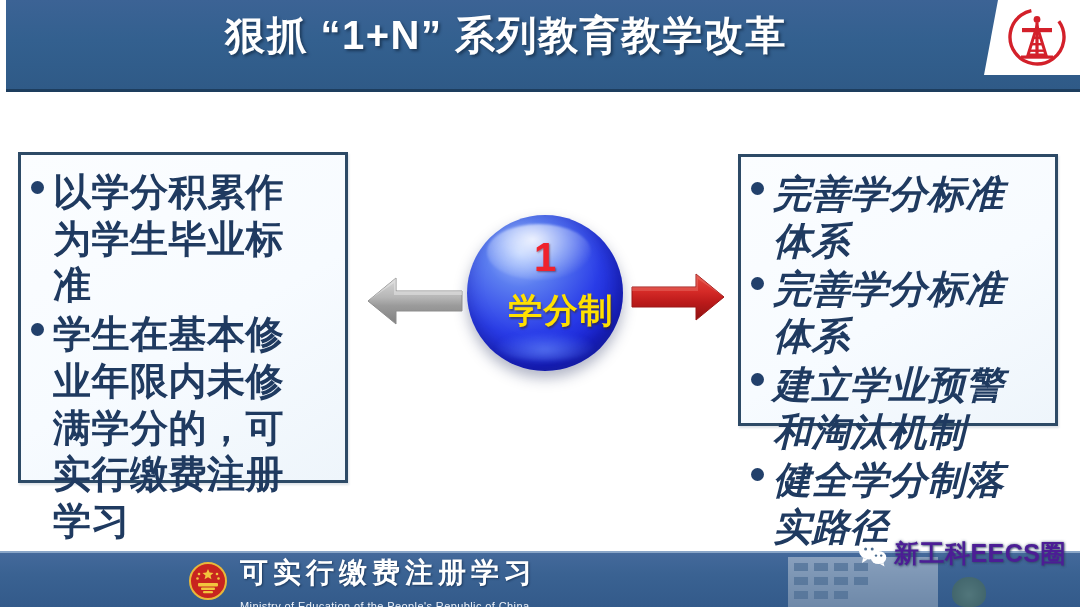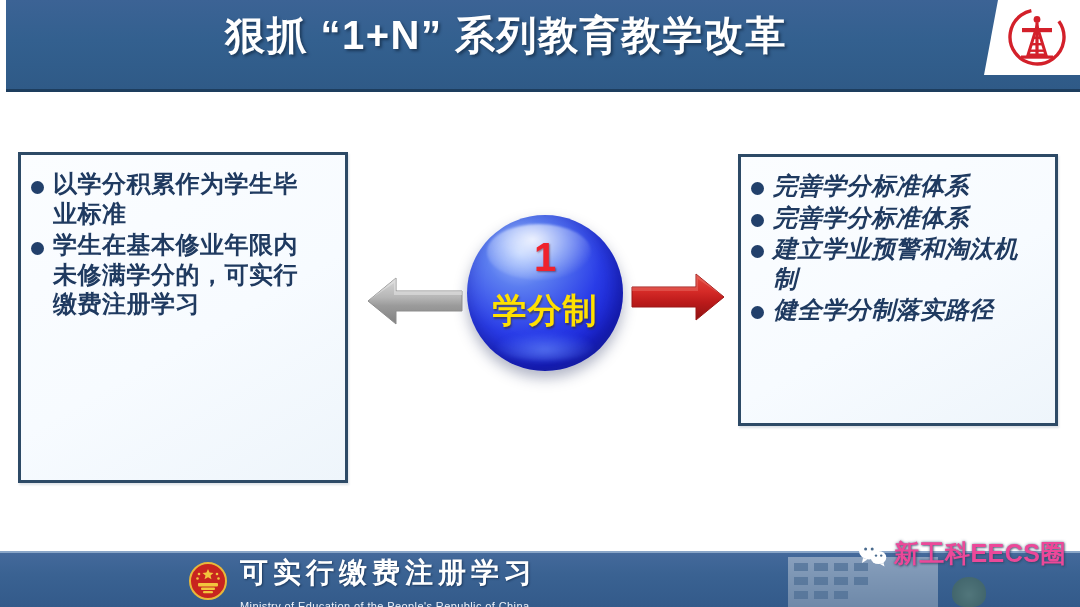--- a/index.html
+++ b/index.html
@@ -100,21 +100,21 @@
     flex: 0 0 auto;
     width: 13px;
     height: 13px;
     border-radius: 50%;
     background: #22406b;
     margin-right: 9px;
   }
   .box-left .bullet-dot { margin-top: 12px; }
   .box-right .bullet-dot { margin-top: 11px; }
   .bullet-text {
-    font-size: 24px;
+    font-size: 38px;
     line-height: 1.23;
     letter-spacing: 0.5px;
   }
   .box-left .bullet-text { width: 248px; }
   .box-right .bullet-text { width: 258px; }
 
   
   .sphere {
     position: absolute;
     left: 467px;
@@ -153,21 +153,21 @@
     width: 100%;
     text-align: center;
     font-size: 40px;
     font-weight: bold;
     color: #f0222c;
     text-shadow: 1px 1px 2px rgba(60,0,0,0.45);
     line-height: 1;
   }
   .sphere-label {
     position: absolute;
-    left: 0;
+    left: 16px;
     top: 78px;
     width: 100%;
     text-align: center;
     font-size: 34px;
     font-weight: bold;
     color: #ffe000;
     letter-spacing: 1px;
     text-shadow: 1px 2px 2px rgba(60,40,0,0.5);
     line-height: 1;
     white-space: nowrap;
@@ -264,21 +264,21 @@
     align-items: center;
     gap: 7px;
   }
   .wm-icon {
     width: 30px;
     height: 26px;
   }
   .wm-text {
     font-size: 25px;
     font-weight: bold;
-    color: #ec4899;
+    color: #4c1d95;
     letter-spacing: 0.5px;
     text-shadow: 0 0 3px rgba(60,80,110,0.7), 1px 1px 2px rgba(40,60,90,0.6);
     white-space: nowrap;
   }
 </style>
 </head>
 <body>
 
 <div class="slide">
 

